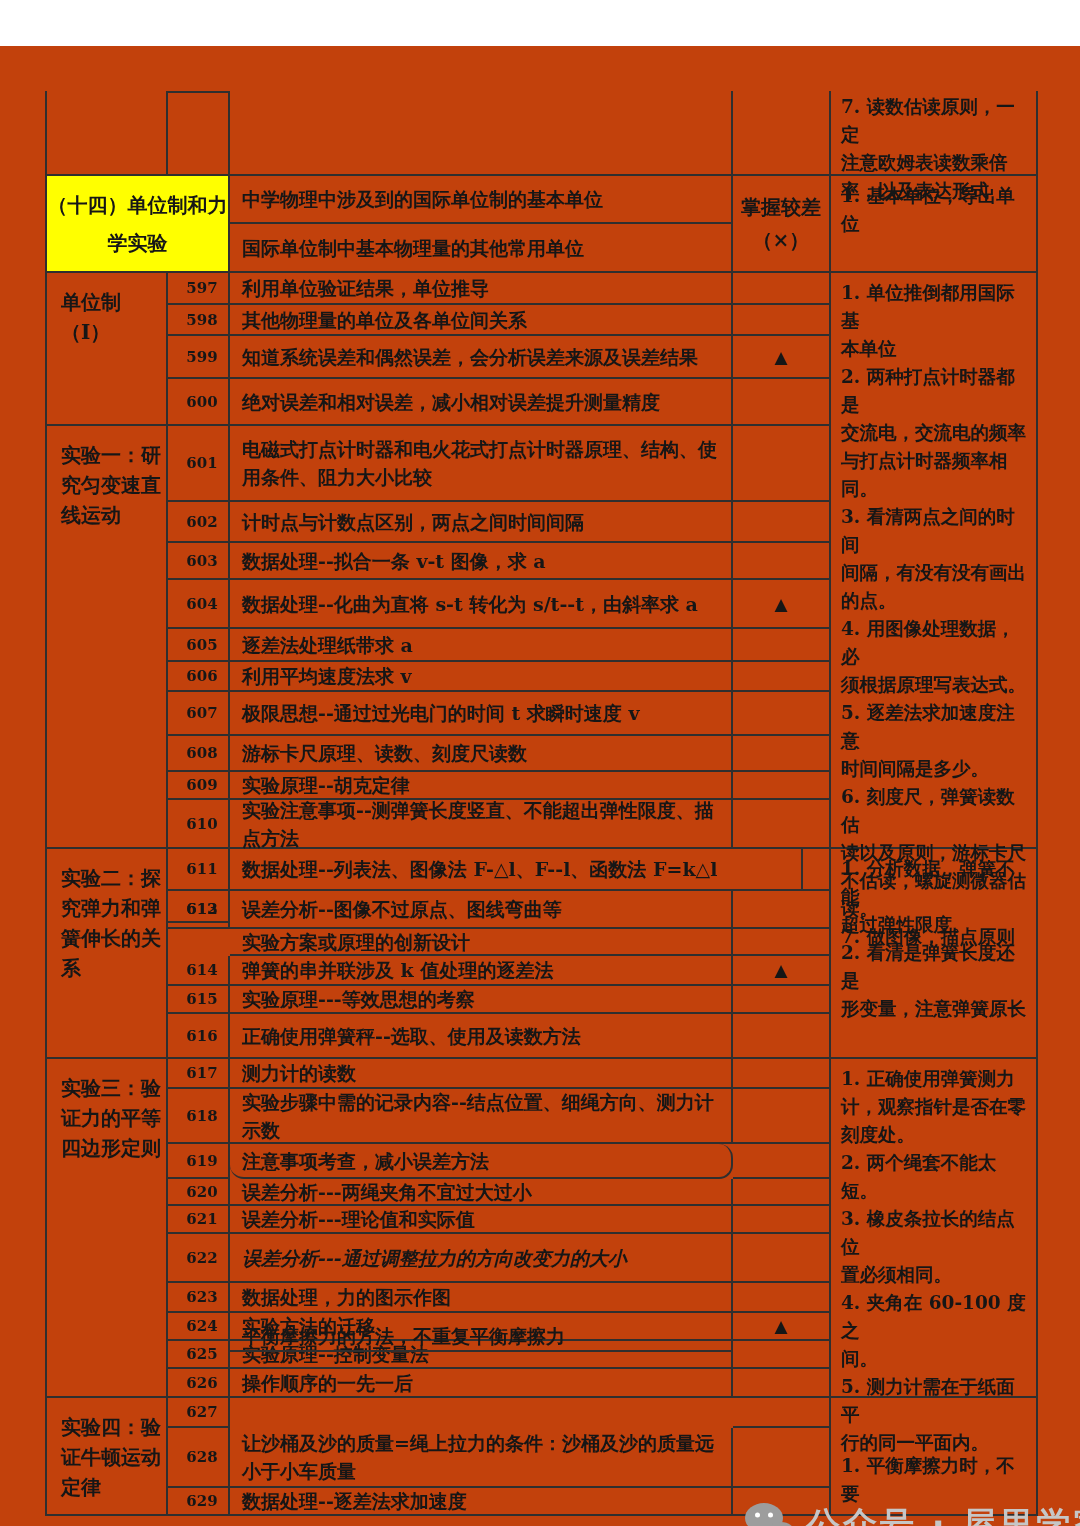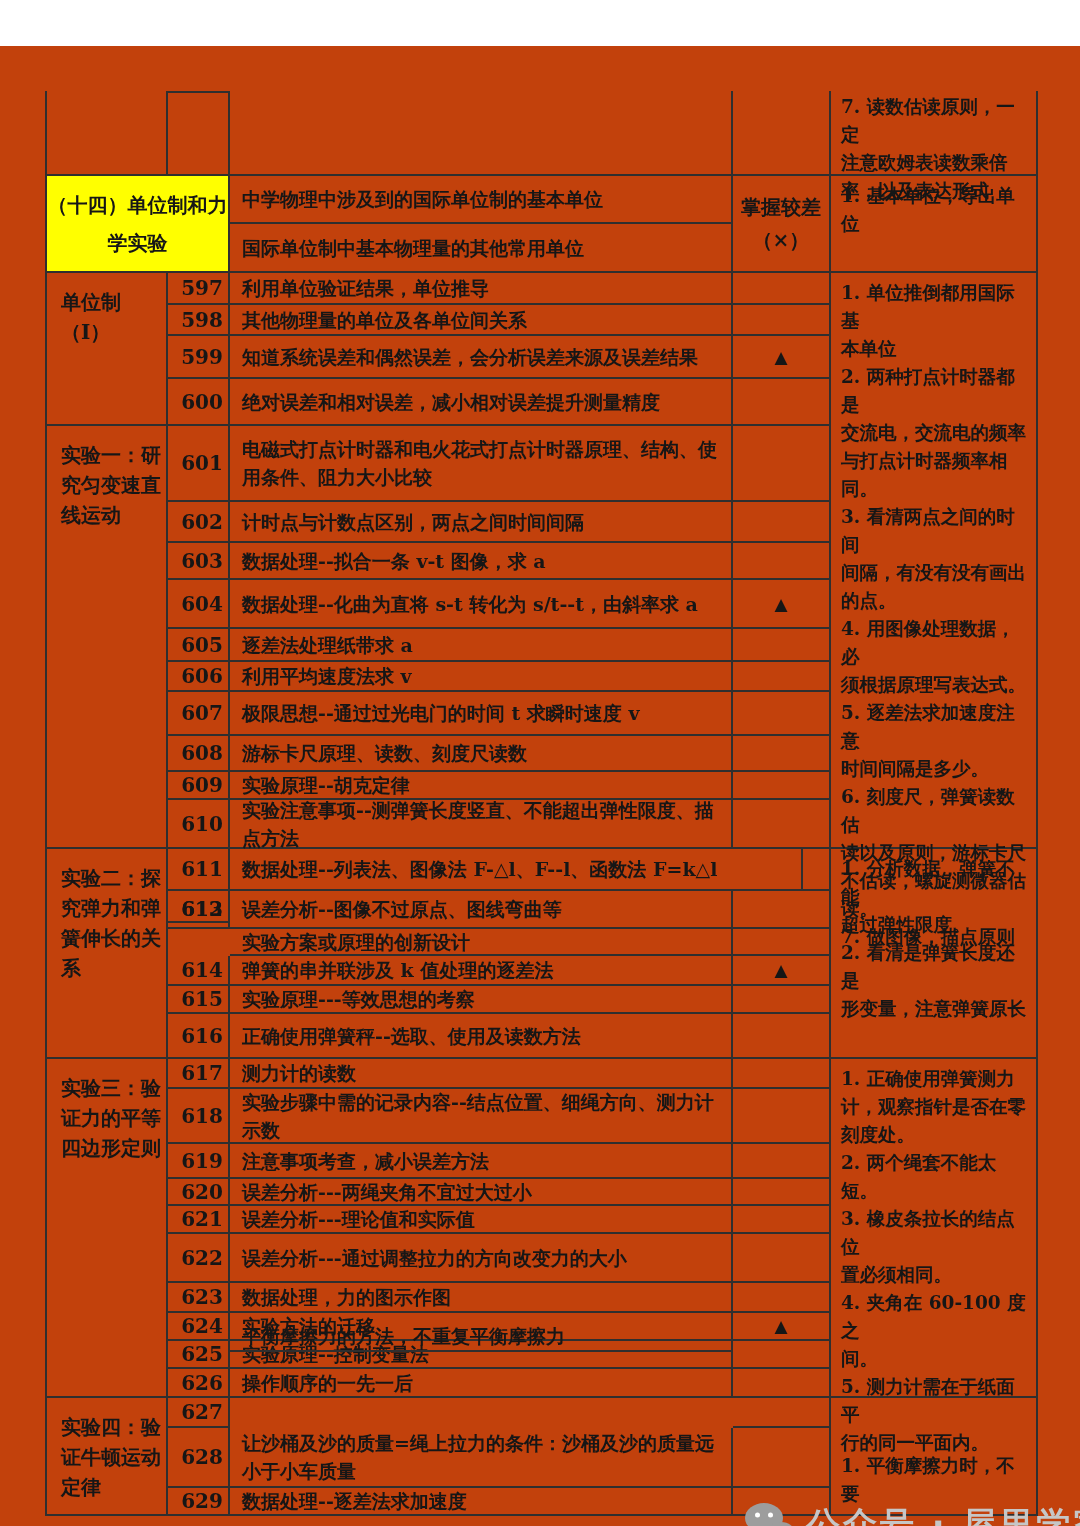--- a/index.html
+++ b/index.html
@@ -3,21 +3,21 @@
 <meta charset="utf-8">
 <style>
   html,body{margin:0;padding:0;background:#ffffff;}
   body{font-family:"DejaVu Serif","Liberation Serif",serif;color:#161616;}
   #page{position:relative;width:1080px;height:1526px;background:#c2410c;overflow:hidden;margin-top:46px;}
   .cell{position:absolute;box-sizing:border-box;font-weight:600;}
   .bl{border-left:2px solid #2f2f2f;}
   .br{border-right:2px solid #2f2f2f;}
   .bt{border-top:2px solid #2f2f2f;}
   .bb{border-bottom:2px solid #2f2f2f;}
-  .num{display:flex;align-items:center;justify-content:center;font-size:20px;padding-left:8px;}
+  .num{display:flex;align-items:center;justify-content:center;font-size:15px;padding-left:8px;}
   .desc{display:flex;align-items:center;padding:2px 8px 2px 12px;font-size:19px;line-height:28px;}
   .markc{display:flex;align-items:center;justify-content:center;font-size:17px;}
   .cat{padding:14px 4px 0 14px;font-size:20px;line-height:30px;white-space:pre-line;font-weight:700;}
   .note{padding:6px 4px 0 10px;font-size:18.5px;line-height:28px;white-space:pre-line;}
   .note-bottom{display:flex;align-items:flex-end;padding:0 4px 6px 10px;font-size:18.5px;line-height:28px;white-space:pre-line;}
   .yellow{background:#ffff00;display:flex;align-items:center;justify-content:center;text-align:center;
           font-size:20px;line-height:38px;font-weight:700;white-space:pre-line;}
   .mastery{display:flex;align-items:center;justify-content:center;text-align:center;
            font-size:20px;line-height:33px;white-space:pre-line;}
   #watermark{position:absolute;left:744px;top:1456px;display:flex;align-items:center;gap:10px;}
@@ -118,30 +118,30 @@
       <div class="cell bl br bb cat" style="left: 45px; top: 1013px; width: 123px; height: 339px;">实验三：验
 证力的平等
 四边形定则</div>
       <div class="cell br bb num" style="left: 168px; top: 1013px; width: 62px; height: 30px;">617</div>
       <div class="cell br bb desc" style="left: 230px; top: 1013px; width: 503px; height: 30px;">测力计的读数</div>
       <div class="cell br bb markc" style="left: 733px; top: 1013px; width: 98px; height: 30px;"></div>
       <div class="cell br bb num" style="left: 168px; top: 1043px; width: 62px; height: 55px;">618</div>
       <div class="cell br bb desc" style="left: 230px; top: 1043px; width: 503px; height: 55px;">实验步骤中需的记录内容--结点位置、细绳方向、测力计示数</div>
       <div class="cell br bb markc" style="left: 733px; top: 1043px; width: 98px; height: 55px;"></div>
       <div class="cell br bb num" style="left: 168px; top: 1098px; width: 62px; height: 35px;">619</div>
-      <div class="cell br bb desc" style="left: 230px; top: 1098px; width: 503px; height: 35px;">注意事项考查，减小误差方法</div>
+      <div class="cell br bb desc" style="left: 230px; top: 1098px; width: 503px; height: 35px; border-radius: 14px;">注意事项考查，减小误差方法</div>
       <div class="cell br bb markc" style="left: 733px; top: 1098px; width: 98px; height: 35px;"></div>
       <div class="cell br bb num" style="left: 168px; top: 1133px; width: 62px; height: 27px;">620</div>
       <div class="cell br bb desc" style="left: 230px; top: 1133px; width: 503px; height: 27px; padding-left: 12px;">误差分析---两绳夹角不宜过大过小</div>
       <div class="cell br bb markc" style="left: 733px; top: 1133px; width: 98px; height: 27px;"></div>
       <div class="cell br bb num" style="left: 168px; top: 1160px; width: 62px; height: 28px;">621</div>
       <div class="cell br bb desc" style="left: 230px; top: 1160px; width: 503px; height: 28px;">误差分析---理论值和实际值</div>
       <div class="cell br bb markc" style="left: 733px; top: 1160px; width: 98px; height: 28px;"></div>
       <div class="cell br bb num" style="left: 168px; top: 1188px; width: 62px; height: 49px;">622</div>
-      <div class="cell br bb desc" style="left: 230px; top: 1188px; width: 503px; height: 49px;">误差分析---通过调整拉力的方向改变力的大小</div>
+      <div class="cell br bb desc" style="left: 230px; top: 1188px; width: 503px; height: 49px; font-style: italic;">误差分析---通过调整拉力的方向改变力的大小</div>
       <div class="cell br bb markc" style="left: 733px; top: 1188px; width: 98px; height: 49px;"></div>
       <div class="cell br bb num" style="left: 168px; top: 1237px; width: 62px; height: 30px;">623</div>
       <div class="cell br bb desc" style="left: 230px; top: 1237px; width: 503px; height: 30px;">数据处理，力的图示作图</div>
       <div class="cell br bb markc" style="left: 733px; top: 1237px; width: 98px; height: 30px;"></div>
       <div class="cell br bb num" style="left: 168px; top: 1267px; width: 62px; height: 28px;">624</div>
       <div class="cell br bb desc" style="left: 230px; top: 1267px; width: 503px; height: 28px;">实验方法的迁移</div>
       <div class="cell br bb markc" style="left: 733px; top: 1267px; width: 98px; height: 28px;">▲</div>
       <div class="cell br bb num" style="left: 168px; top: 1295px; width: 62px; height: 28px;">625</div>
       <div class="cell br bb desc" style="left: 230px; top: 1295px; width: 503px; height: 28px;">实验原理--控制变量法</div>
       <div class="cell br bb markc" style="left: 733px; top: 1295px; width: 98px; height: 28px;"></div>

